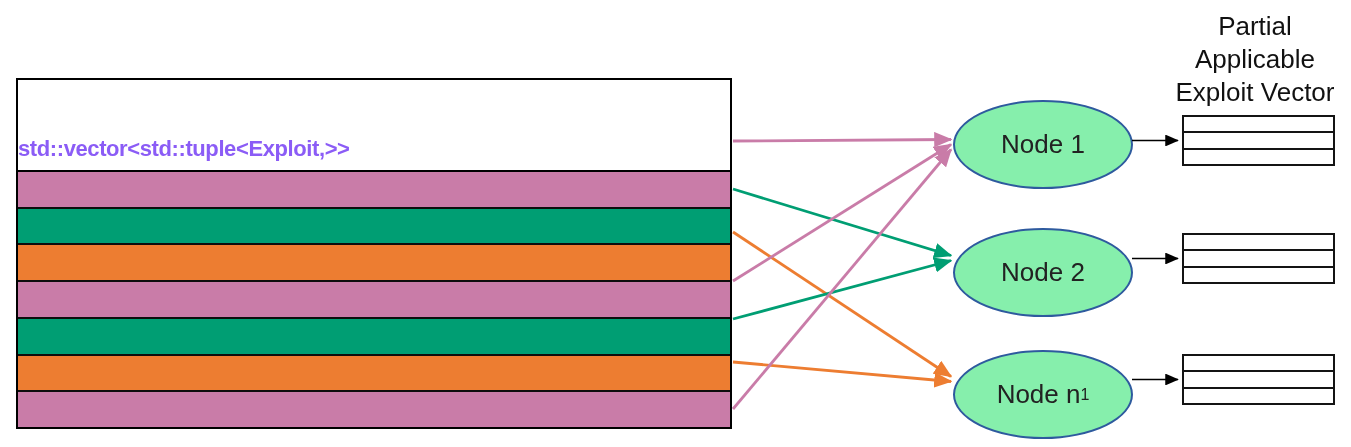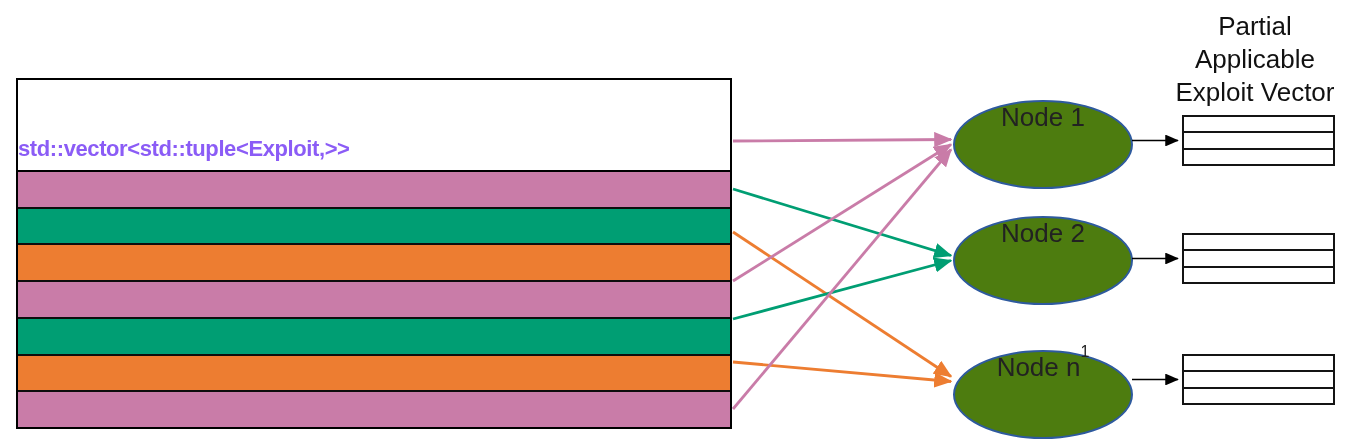--- a/index.html
+++ b/index.html
@@ -25,27 +25,27 @@
   }
   .spellcheck{
     text-decoration:underline wavy #e03c31;text-decoration-thickness:1px;text-underline-offset:6px;
   }
   .vector-rows{flex:1 1 auto;display:flex;flex-direction:column;}
   .vector-row{flex:1 1 auto;border-bottom:2px solid #0d0d0d;}
   .vector-row:last-child{border-bottom:none;}
   
   .node{
     position:absolute;left:953px;width:180px;height:89px;box-sizing:border-box;
-    border:2.5px solid #2E5A9E;border-radius:50%;background:#4d7c0f;
-    display:flex;align-items:flex-start;justify-content:center;
+    border:2.5px solid #2E5A9E;border-radius:50%;background:#86efac;
+    display:flex;align-items:center;justify-content:center;
     font-size:26px;color:#222;white-space:nowrap;
   }
   .node sub{font-size:16px;line-height:0;}
   .node-1{top:100px;}
-  .node-2{top:216px;}
+  .node-2{top:228px;}
   .node-3{top:350px;}
   
   .ptable{
     position:absolute;left:1182px;width:153px;height:51px;box-sizing:border-box;
     border:2px solid #141414;background:#fff;display:flex;flex-direction:column;
   }
   .ptable-cell{flex:1 1 auto;border-bottom:2px solid #141414;}
   .ptable-cell:last-child{border-bottom:none;}
   
   .right-label{

